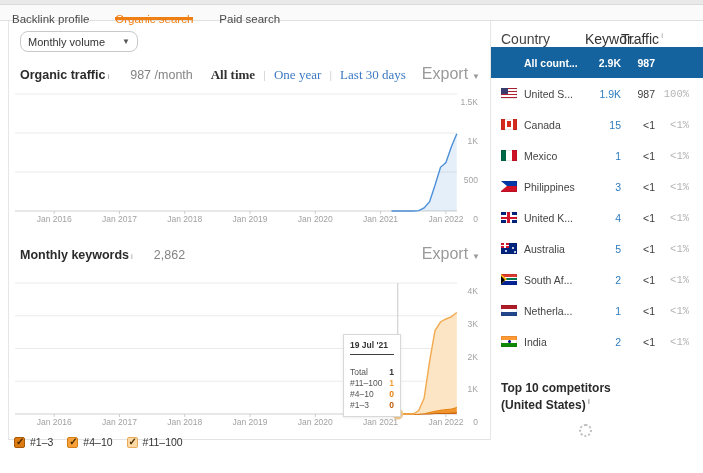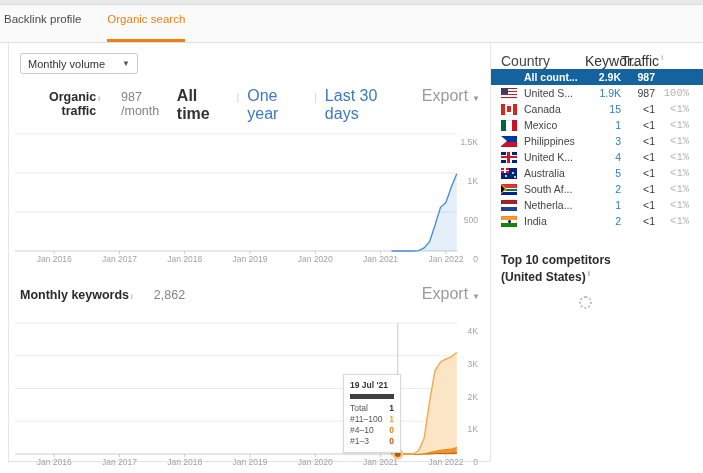--- a/index.html
+++ b/index.html
@@ -4,80 +4,80 @@
 <style>
   * { box-sizing: border-box; margin: 0; padding: 0; }
   html,body { width:703px; height:473px; overflow:hidden; background:#fff;
     font-family:"Liberation Sans", sans-serif; }
   .page { position:relative; width:703px; height:473px; }
 
   
   .top-strip { height:5px; background:#e9e9e9; border-bottom:1px solid #dadada; }
 
   
-  .tab-bar { height:38px; background:#fafafa; border-bottom:1px solid #e0e0e0;
-    display:flex; padding-left:4px; }
+  .tab-bar { height:16px; background:#fafafa; border-bottom:1px solid #e0e0e0;
+    display:flex; padding-left:12px; }
   .tab { font-size:11.5px; color:#4a4a4a; line-height:29px; margin-right:26px;
     cursor:pointer; border-bottom:3px solid transparent; }
   .tab.active { color:#f07f13; border-bottom-color:#f07f13; }
 
   .body { display:flex; height:436px; }
   .main { margin-left:8px; width:483px; border-left:1px solid #e6e6e6;
     border-right:1px solid #e6e6e6; border-bottom:1px solid #e3e3e3; height:419px; }
 
   
   .filters { display:flex; gap:8px; padding:10px 0 0 11px; }
-  .dd { width:118px; height:21px; border:1px solid #c9c9c9; border-radius:3px;
+  .dd { width:118px; height:21px; border:1px solid #c9c9c9; border-radius:8px;
     background:#fff; display:flex; align-items:center; justify-content:space-between;
     padding:0 7px; font-size:11px; color:#333; cursor:pointer; }
   .caret { font-size:8px; color:#555; }
   .caret::after { content:"▼"; }
 
   
   .sec-head { display:flex; align-items:baseline; margin:13px 10px 0 11px; }
   .sec-head.kw { margin-top:15px; }
   .sec-title { font-size:12.5px; font-weight:bold; color:#2b2b2b;text-align:right; }
   .sup-i { font-size:8px; color:#9a9a9a; vertical-align:super; margin-left:2px; }
   .sup-i::after { content:"i"; }
   .sec-value { font-size:12.5px; color:#848484; margin-left:21px; }
   .spacer { flex:1; }
-  .range { font-size:16px; color:#3b79c3; cursor:pointer; }
+  .range { font-size:13px; color:#3b79c3; cursor:pointer;font-family:Liberation Serif, serif; }
   .range.active { color:#333; font-weight:bold; }
   .sep { color:#d5d5d5; margin:0 8px; font-size:11px; }
   .export { font-size:16px; color:#9a9a9a; margin-left:16px; cursor:pointer; }
   .export .caret { color:#9a9a9a; margin-left:4px; }
 
   
   .chart-wrap { margin:5px 0 0 4px; position:relative; }
   .chart-wrap.kw { margin-top:14px; }
   svg text.tick { font-size:8.5px; fill:#a2a2a2; font-family:"Liberation Sans",sans-serif; }
 
   
   .tooltip { position:absolute; left:330px; top:57px; width:58px; background:#fff;
     border:1px solid #d8d8d8; box-shadow:0 1px 3px rgba(0,0,0,.08); padding:5px 6px;
     font-size:8.5px; color:#555; }
-  .tt-date { font-weight:bold; color:#333; border-bottom:5px solid #404040;
-    padding-bottom:4px; margin-bottom:4px; }
+  .tt-date { font-weight:bold; color:#333; border-bottom:1px solid #404040;
+    padding-bottom:4px; margin-bottom:12px; }
   .tt-row { display:flex; justify-content:space-between; line-height:11px; }
   .tt-val { font-weight:bold; }
 
   
   .legend { display:flex; gap:14px; margin:3px 0 0 5px; align-items:center; }
   .lg-item { display:flex; align-items:center; cursor:pointer; }
   .cb { width:11px; height:11px; border-radius:2px; display:inline-block;
     position:relative; }
   .cb::after { content:"✓"; position:absolute; left:1px; top:-2px; font-size:10px;
     font-weight:bold; color:#3f2a06; }
   .lg-label { font-size:10.5px; color:#333; margin-left:5px; }
 
   
   .sidebar { flex:1; padding:9px 0 0 0; }
   .thead, .crow { display:flex; align-items:center; padding:0 14px 0 10px; }
   .thead { height:17px; font-size:14px; color:#333; }
-  .crow { height:16px; font-size:10.5px; cursor:pointer; }
+  .crow { height:31px; font-size:10.5px; cursor:pointer; }
   .c-name { flex:1; display:flex; align-items:center; color:#444; overflow:hidden;
     white-space:nowrap; }
   .c-kw { width:36px; text-align:right; color:#2e7cbe; }
   .c-tr { width:34px; text-align:right; color:#3c3c3c; }
   .c-pct { width:34px; text-align:right; color:#b3b3b3;font-family:Liberation Mono, monospace; }
   .thead .c-kw, .thead .c-tr { color:#333; }
   .crow.sel { background:#15639e; }
   .crow.sel .c-name, .crow.sel .c-kw, .crow.sel .c-tr, .crow.sel .c-pct
     { color:#fff; font-weight:bold; }
   .crow.sel .c-name { justify-content:flex-start; }
@@ -131,20 +131,21 @@
 </style>
 </head>
 <body>
 
 <div class="page">
   <div class="top-strip"></div>
 
   <div class="tab-bar">
     <div class="tab">Backlink profile</div>
     <div class="tab active">Organic search</div>
+    <div class="tab">Paid search</div>
   </div>
 
   <div class="body">
     <div class="main">
 
       <div class="filters">
         <div class="dd">
           <span>Monthly volume</span>
           <span class="caret"></span>
         </div>

